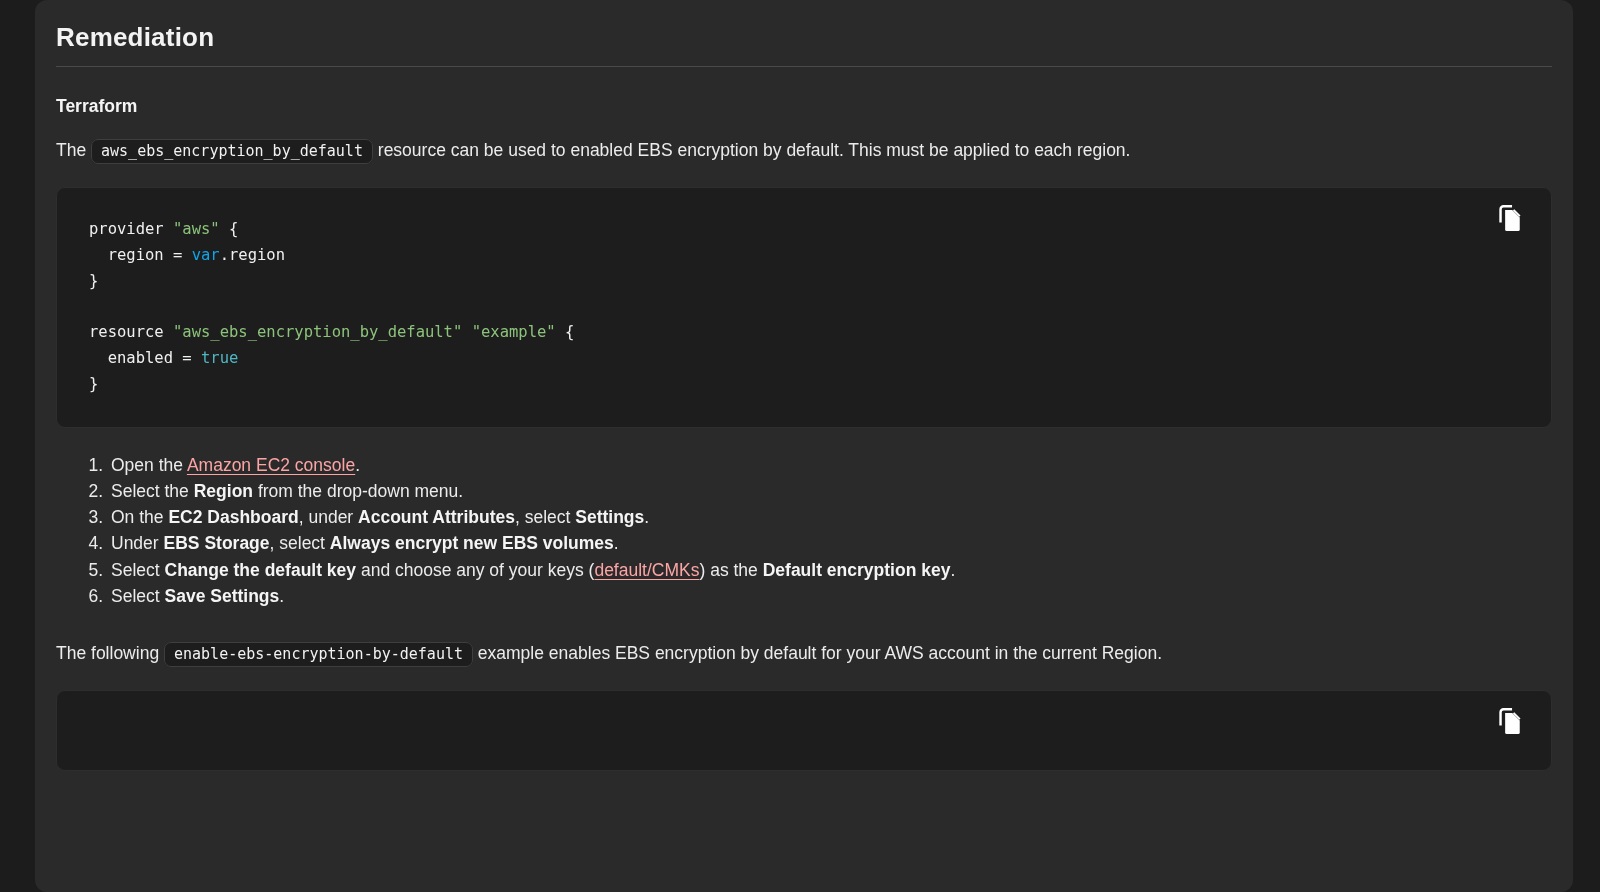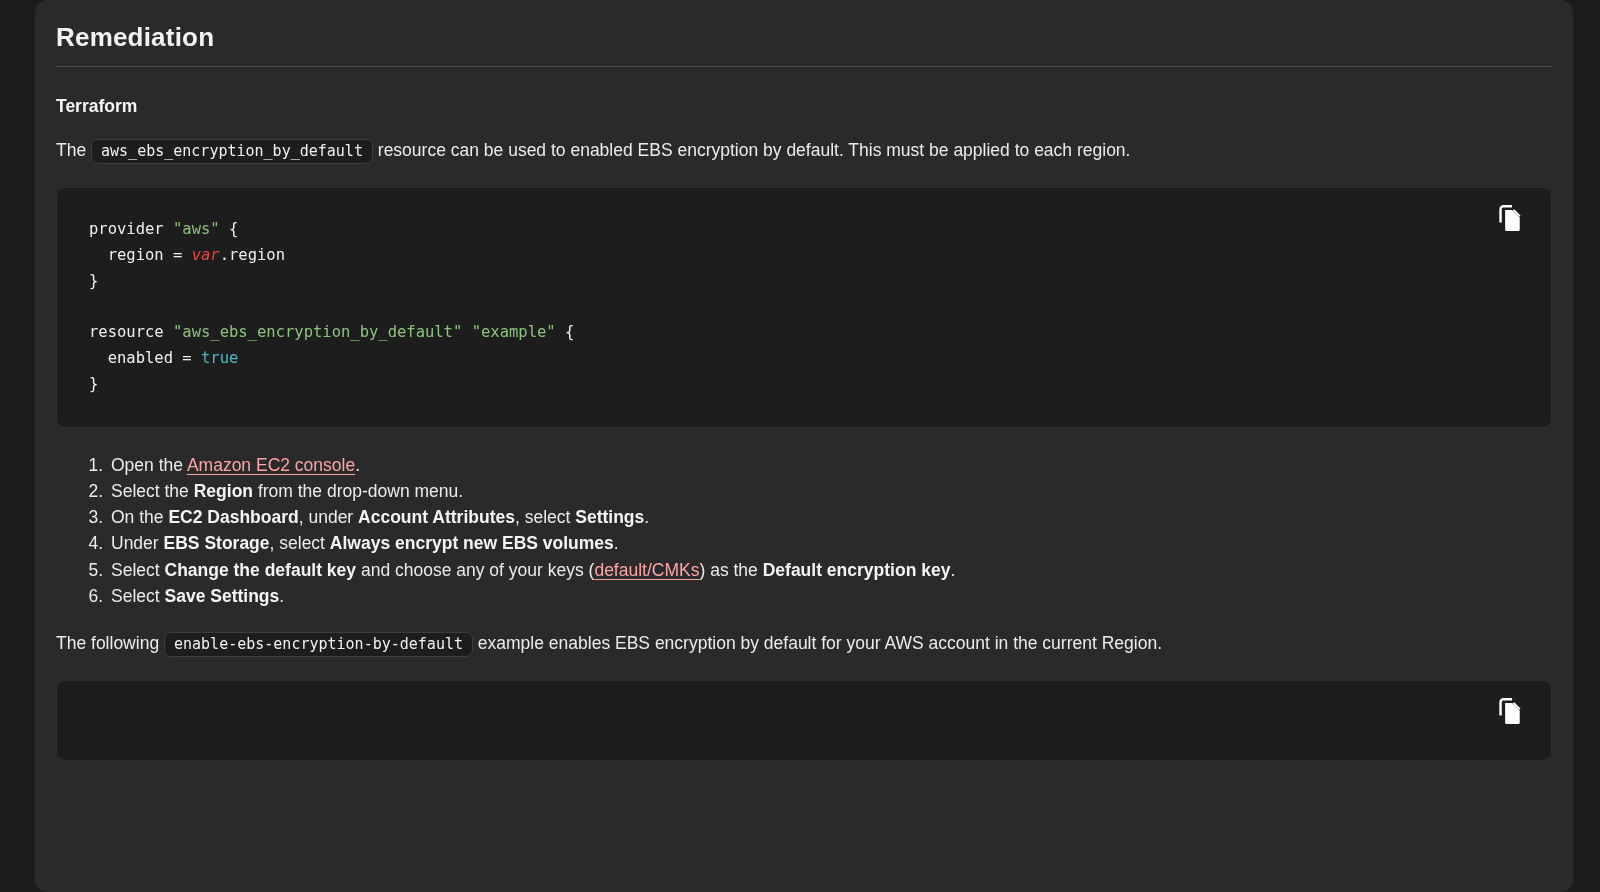--- a/index.html
+++ b/index.html
@@ -36,21 +36,21 @@
     font-weight: 700;
     color: #f5f5f5;
   }
   h3.console-heading { margin-top: 24px; }
   h3.cli-heading { margin-top: 19px; }
   p.intro {
     margin: 22px 0 0 0;
     font-size: 17.5px; line-height: 25px;
     color: #ececec;
   }
-  p.cli-intro { margin-top: 22px; }
+  p.cli-intro { margin-top: 32px; }
   .inline-code {
     font-family: "DejaVu Sans Mono", monospace;
     font-size: 15px;
     background: #1d1d1e;
     border: 1px solid #3e3e3e;
     border-radius: 7px;
     padding: 2px 9px 3px 9px;
     color: #f2f2f2;
     white-space: nowrap;
   }
@@ -66,21 +66,21 @@
   .code-block pre {
     margin: 0;
     font-family: "DejaVu Sans Mono", monospace;
     font-size: 15.5px;
     line-height: 25.8px;
     color: #f0f0f0;
     white-space: pre;
   }
   .tok-p { color: #f0f0f0; }
   .tok-s { color: #8cc37a; }
-  .tok-k { color: #ef4444; font-style: italic; }
+  .tok-k { color: #0ea5e9; }
   .tok-b { color: #50b6c4; }
   .copy-btn {
     position: absolute; top: 13px; right: 26px;
     width: 32px; height: 34px;
     background: transparent; border: none; padding: 0;
     cursor: pointer;
     display: flex; align-items: center; justify-content: center;
   }
   ol.steps {
     margin: 24px 0 0 0;

